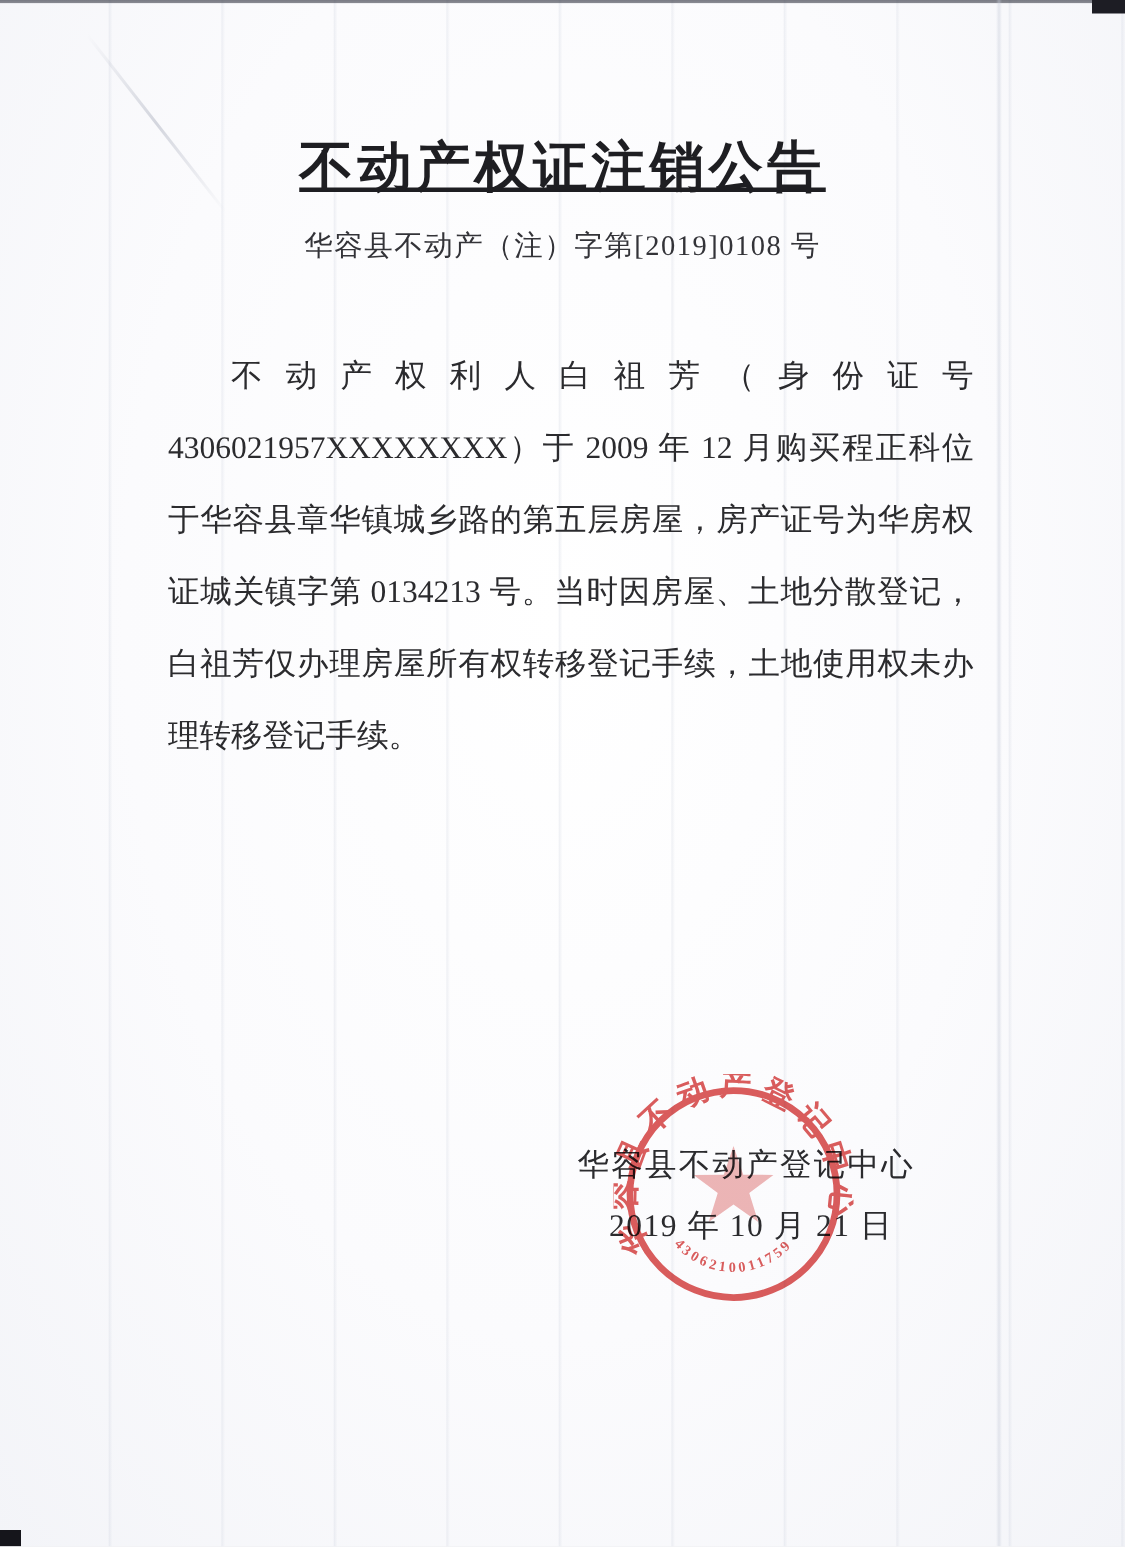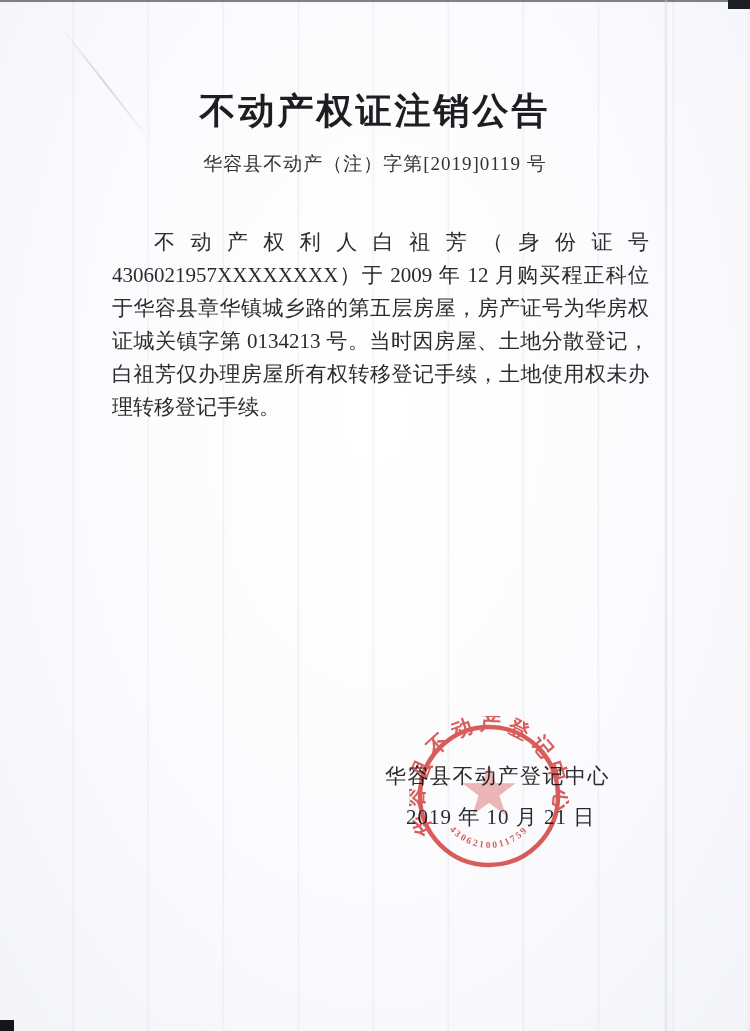--- a/index.html
+++ b/index.html
@@ -49,33 +49,34 @@
 
   .doc-title {
     margin: 0;
     padding-top: 88px;
     text-align: center;
     font-size: 36px;
     line-height: 46px;
     font-weight: 700;
     letter-spacing: 3px;
     color: #1e1e22;
+    text-decoration: underline;
   }
   .doc-number {
     margin-top: 17px;
     text-align: center;
     font-size: 19px;
     letter-spacing: 1px;
     color: #333338;
   }
   .doc-body {
     width: 537px;
     margin: 49px 0 0 112px;
     font-size: 21px;
-    line-height: 33px;
+    line-height: 48px;
     text-align: justify;
     color: #2b2b2e;
   }
   .doc-body p {
     margin: 0;
     text-indent: 42px;
   }
   .sig-org {
     position: absolute;
     left: 385px; top: 762px;
@@ -110,21 +111,21 @@
 <div class="page">
 
   <div class="artifact-top-line"></div>
   <div class="artifact-corner-tr"></div>
   <div class="artifact-corner-bl"></div>
   <div class="artifact-crease"></div>
   <div class="artifact-fold-line"></div>
 
   <h1 class="doc-title">不动产权证注销公告</h1>
 
-  <div class="doc-number">华容县不动产（注）字第[2019]0119 号</div>
+  <div class="doc-number">华容县不动产（注）字第[2019]0108 号</div>
 
   <div class="doc-body">
     <p>不动产权利人白祖芳（身份证号 4306021957XXXXXXXX）于 2009 年 12 月购买程正科位于华容县章华镇城乡路的第五层房屋，房产证号为华房权证城关镇字第 0134213 号。当时因房屋、土地分散登记，白祖芳仅办理房屋所有权转移登记手续，土地使用权未办理转移登记手续。</p>
   </div>
 
   <div class="sig-org">华容县不动产登记中心</div>
 
   <div class="sig-date">2019 年 10 月 21 日</div>
 
   <svg class="seal" viewBox="0 0 160 160" xmlns="http://www.w3.org/2000/svg">

